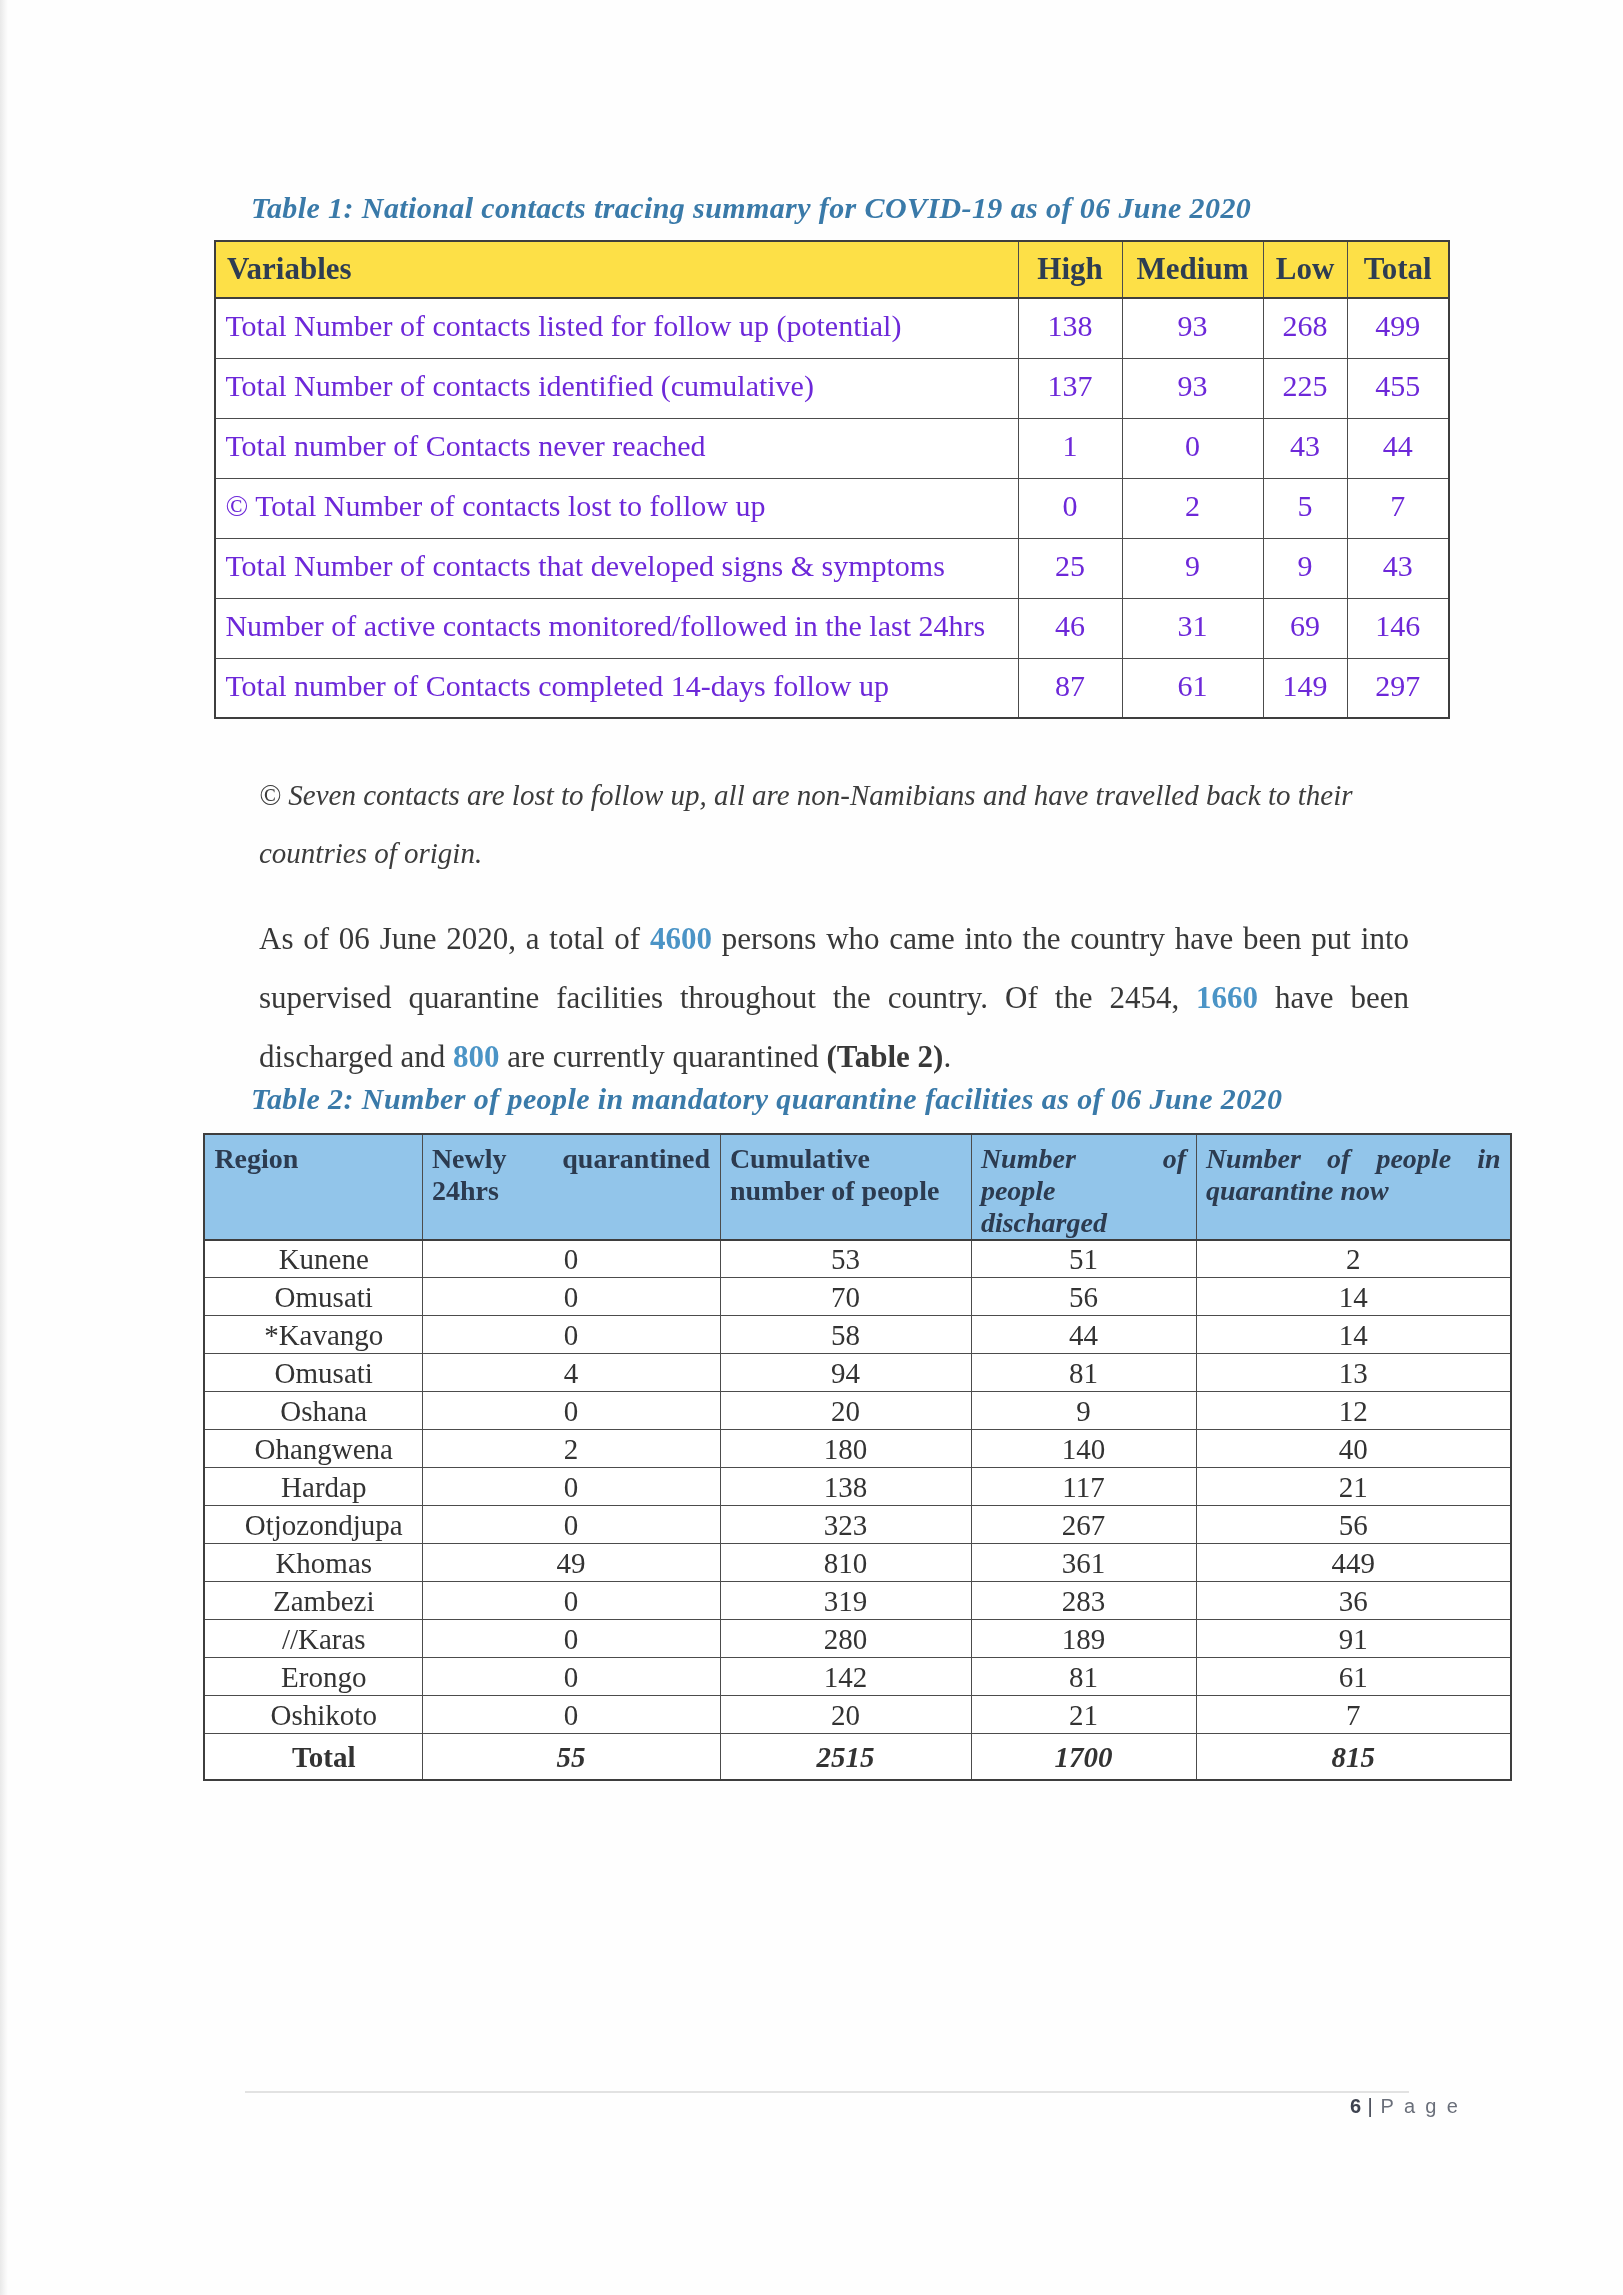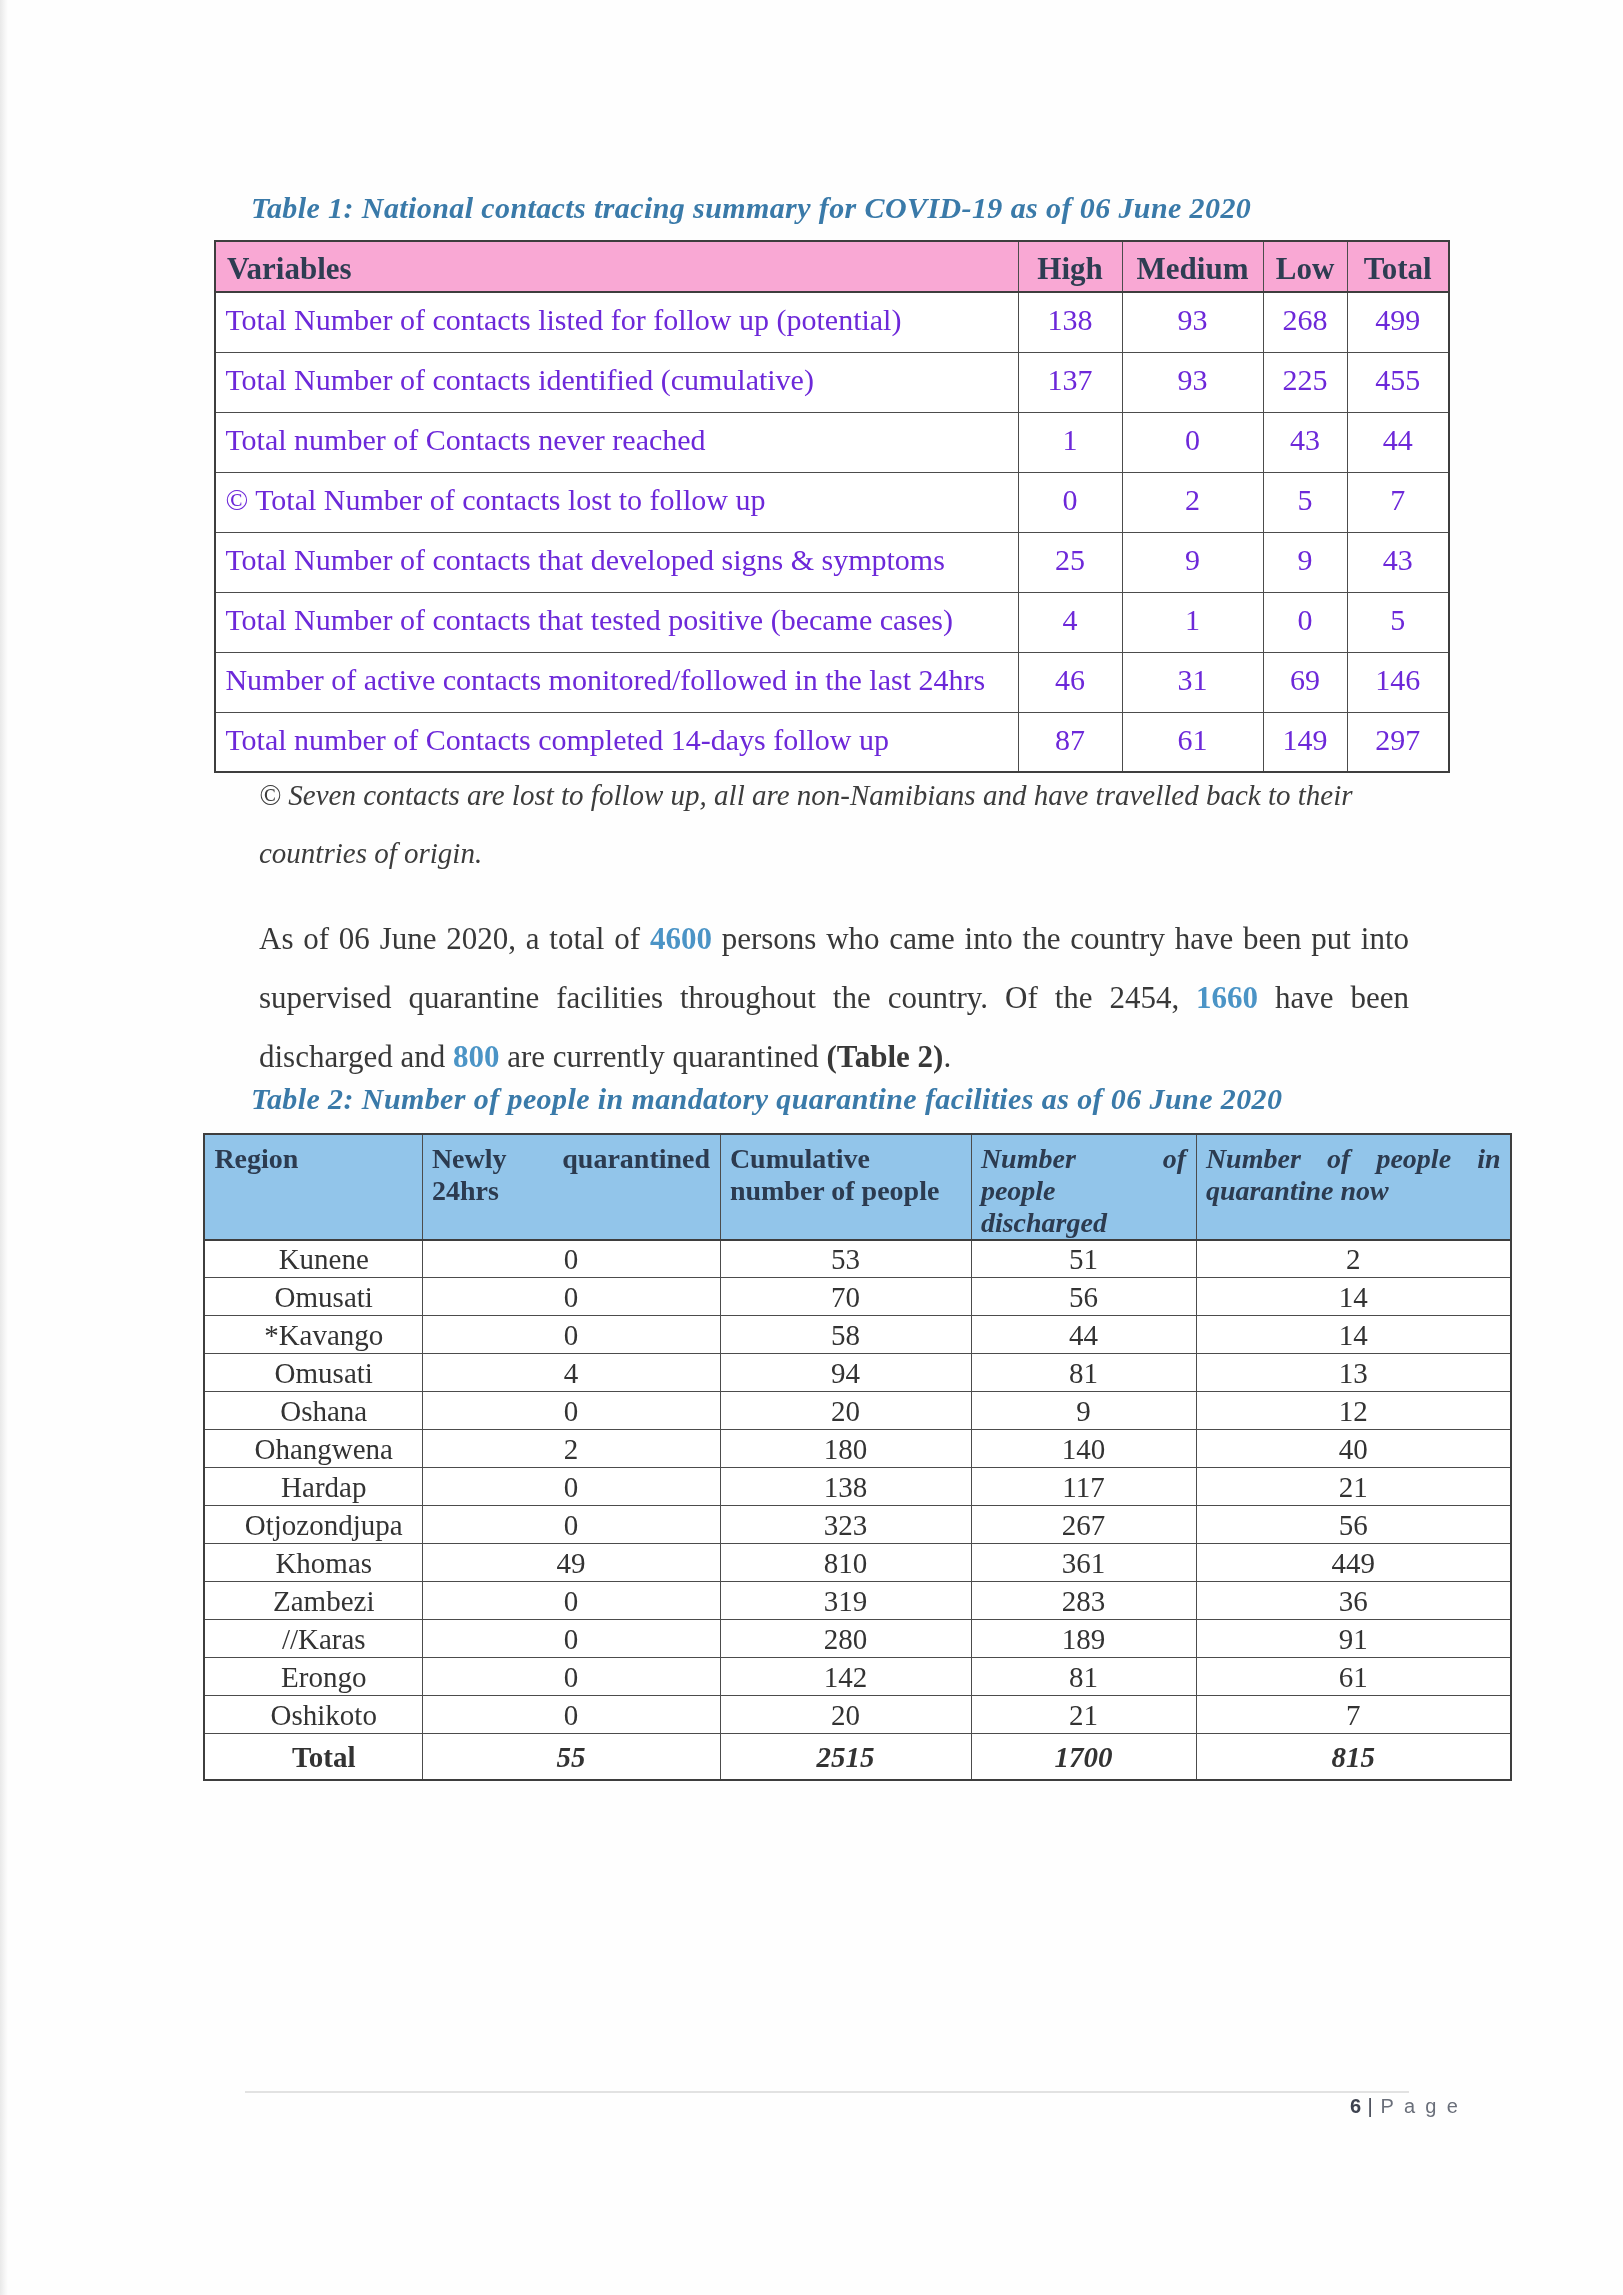--- a/index.html
+++ b/index.html
@@ -26,23 +26,23 @@
   #title1 { left:251px; top:191px; }
   #title2 { left:251px; top:1082px; }
 
   table { border-collapse:collapse; table-layout:fixed; position:absolute; background:#fff; }
   th,td { border:1.6px solid #4c4c4c; overflow:hidden; }
   table { border:2.4px solid #3e3e3e; }
 
   
   #table1 { left:214px; top:240px; width:1235px; }
   #table1 th {
-    background:#f9a8d4;
+    background:#fde047;
     font-size:31px; font-weight:bold; color:#2e3d52;
-    height:51px; vertical-align:top; padding-top:9.4px;
+    height:57px; vertical-align:top; padding-top:9.4px;
     border-bottom:2.4px solid #3e3e3e;
   }
   #table1 th.lblh { text-align:left; padding-left:11px; }
   #table1 td {
     height:60px; vertical-align:top; padding-top:10.2px;
     font-size:30px; color:#6d28d9;
   }
   #table1 td.lbl { text-align:left; padding-left:9.4px; }
   #table1 td.num, #table1 th.num { text-align:center; }
 
@@ -150,27 +150,20 @@
           <td class="num">7</td>
         </tr>
         <tr>
           <td class="lbl">Total Number of contacts that developed signs &amp; symptoms</td>
           <td class="num">25</td>
           <td class="num">9</td>
           <td class="num">9</td>
           <td class="num">43</td>
         </tr>
         <tr>
-          <td class="lbl">Total Number of contacts that tested positive (became cases)</td>
-          <td class="num">4</td>
-          <td class="num">1</td>
-          <td class="num">0</td>
-          <td class="num">5</td>
-        </tr>
-        <tr>
           <td class="lbl">Number of active contacts monitored/followed in the last 24hrs</td>
           <td class="num">46</td>
           <td class="num">31</td>
           <td class="num">69</td>
           <td class="num">146</td>
         </tr>
         <tr>
           <td class="lbl">Total number of Contacts completed 14-days follow up</td>
           <td class="num">87</td>
           <td class="num">61</td>

